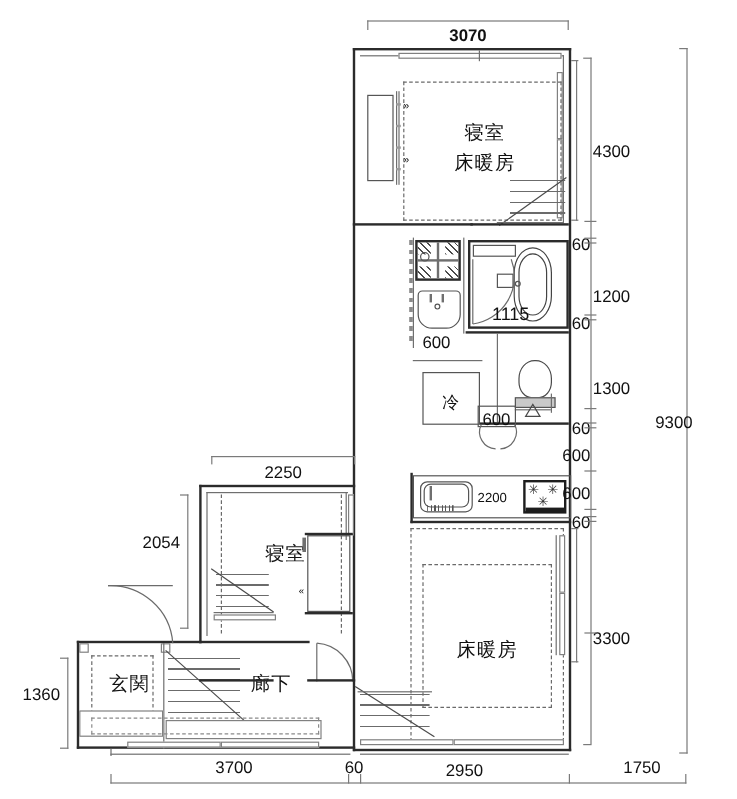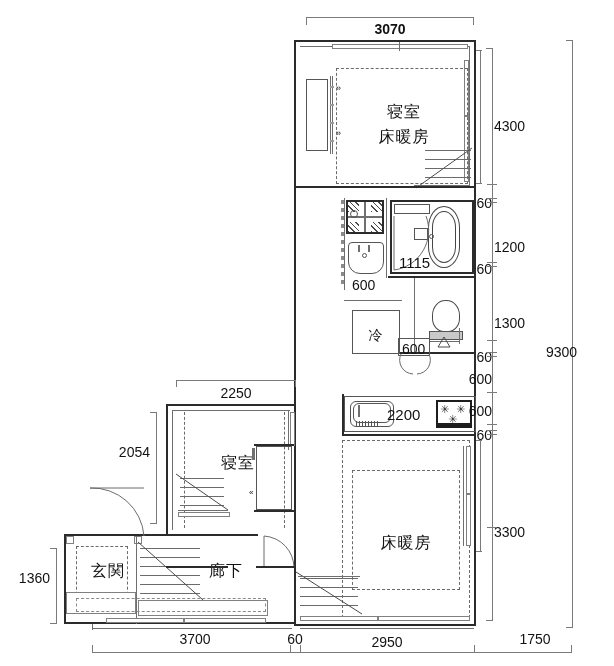--- a/index.html
+++ b/index.html
@@ -128,21 +128,21 @@
   <div class="boxthick" style="left:390px;top:200px;width:84px;height:74px;"></div>
   <div class="box" style="left:394px;top:204px;width:36px;height:10px;"></div>
   <div class="tub" style="left:428px;top:206px;width:32px;height:62px;"></div>
   <div class="tub" style="left:432px;top:211px;width:24px;height:52px;"></div>
   <div class="box" style="left:414px;top:228px;width:14px;height:12px;"></div>
   <div class="box" style="left:429px;top:234px;width:5px;height:5px;border-radius:50%;"></div>
   <svg class="diag" style="left:392px;top:214px;width:36px;height:58px;" viewBox="0 0 36 58">
     <path d="M2 56 A 40 40 0 0 0 34 2" fill="none" stroke="#6b6b6b" stroke-width="1"></path>
     <line x1="2" y1="56" x2="2" y2="2" stroke="#6b6b6b" stroke-width="1"></line>
   </svg>
-  <div class="chip" style="left:399px;top:256px;font-size:15px;">1115</div>
+  <div class="chip" style="left:410px;top:256px;font-size:15px;">1115</div>
 
   <div class="thin" style="left:344px;top:198px;width:1px;height:92px;"></div>
   <div class="thin" style="left:386px;top:198px;width:1px;height:80px;"></div>
   <div class="wall" style="left:388px;top:276px;width:86px;height:2px;"></div>
   <div class="thin" style="left:341px;top:200px;width:3px;height:88px;background:repeating-linear-gradient(to bottom,#8a8a8a 0 4px,transparent 4px 8px);"></div>
 
   <div class="thin" style="left:414px;top:278px;width:1px;height:76px;"></div>
   <div class="toilet-bowl" style="left:432px;top:300px;width:28px;height:32px;"></div>
   <div class="box" style="left:429px;top:331px;width:34px;height:9px;background:#c9c9c9;"></div>
   <div class="thin" style="left:429px;top:341px;width:30px;height:1px;"></div>
@@ -162,21 +162,21 @@
   <svg class="diag" style="left:398px;top:354px;width:34px;height:22px;" viewBox="0 0 34 22">
     <path d="M3 0 A 14 14 0 0 0 15 20" fill="none" stroke="#6b6b6b" stroke-width="1"></path>
     <path d="M31 0 A 14 14 0 0 1 19 20" fill="none" stroke="#6b6b6b" stroke-width="1"></path>
   </svg>
 
   <div class="box" style="left:344px;top:396px;width:132px;height:36px;"></div>
   <div class="sink" style="left:350px;top:401px;width:44px;height:26px;"></div>
   <div class="sink" style="left:353px;top:403px;width:38px;height:20px;"></div>
   <div class="thin" style="left:358px;top:405px;width:2px;height:12px;"></div>
   <div class="thin" style="left:356px;top:421px;width:22px;height:5px;background:repeating-linear-gradient(to right,#555 0 1px,transparent 1px 3px);"></div>
-  <div class="chip" style="left:387px;top:408px;font-size:15px;">2200</div>
+  <div class="chip" style="left:398px;top:408px;font-size:11px;">2200</div>
   <div class="stove" style="left:436px;top:400px;width:36px;height:28px;"></div>
   <div class="burner" style="left:440px;top:404px;">✳</div>
   <div class="burner" style="left:456px;top:404px;">✳</div>
   <div class="burner" style="left:448px;top:414px;">✳</div>
   <div class="stovebar" style="left:438px;top:423px;width:32px;height:4px;"></div>
   <div class="wall" style="left:342px;top:394px;width:2px;height:42px;"></div>
   <div class="wall" style="left:342px;top:434px;width:134px;height:2px;"></div>
 
   <div class="dash" style="left:342px;top:440px;width:128px;height:178px;"></div>
   <div class="dash" style="left:352px;top:470px;width:108px;height:120px;"></div>

